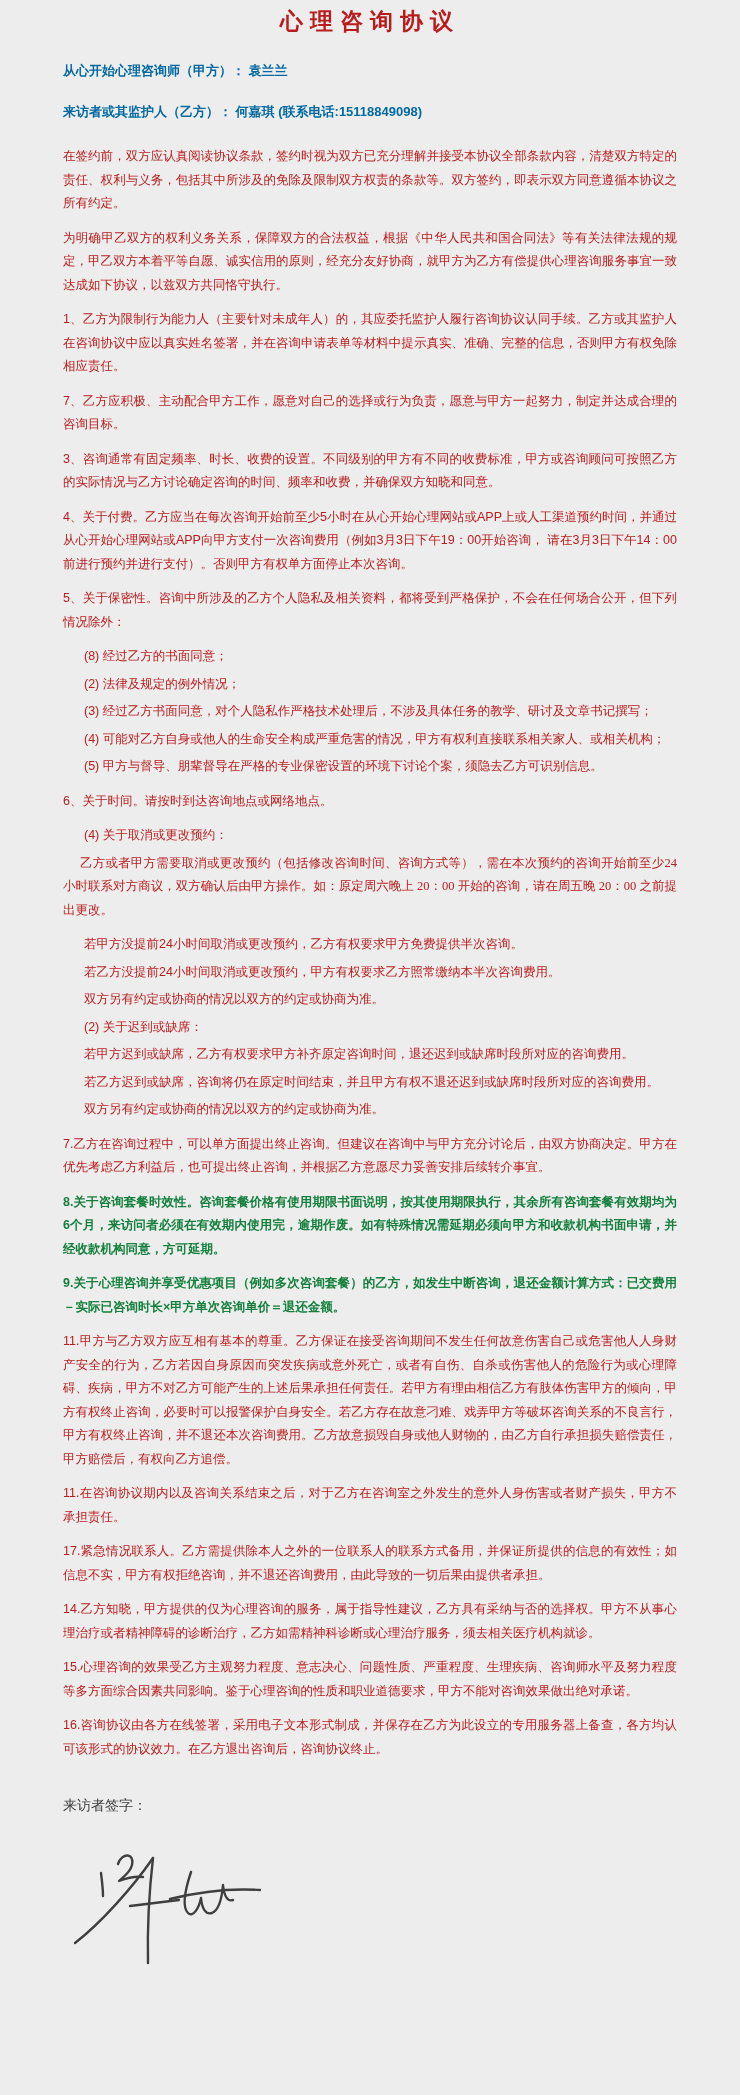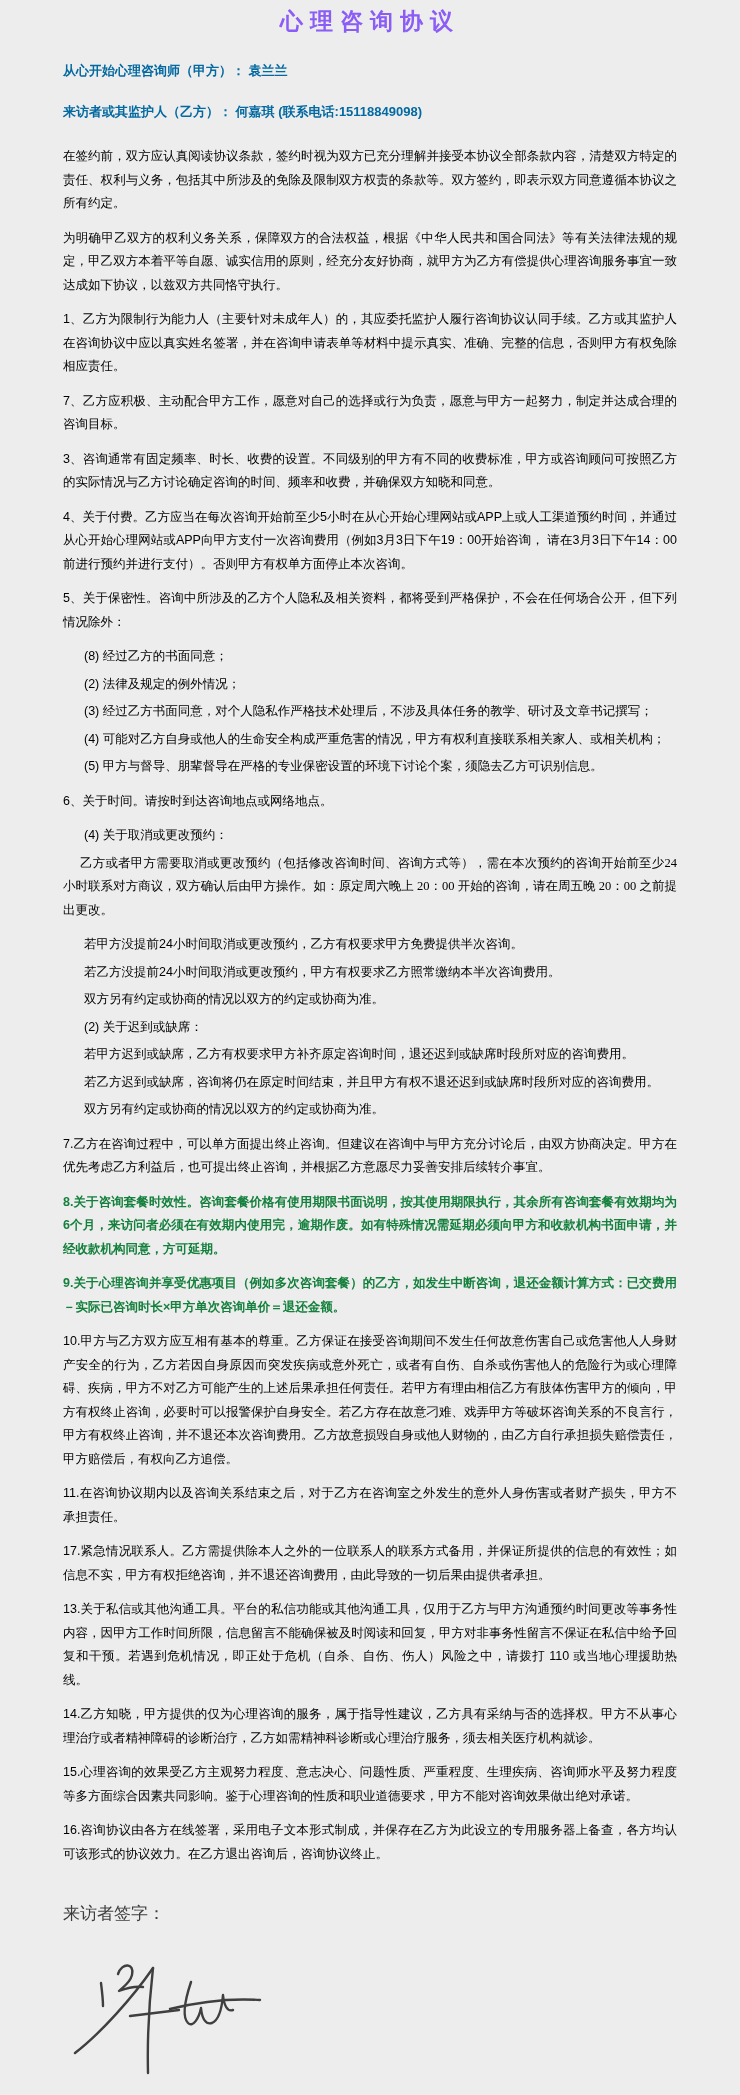--- a/index.html
+++ b/index.html
@@ -15,51 +15,51 @@
     height: 2095px;
     overflow: hidden;
     box-sizing: border-box;
     padding: 6px 63px 0 63px;
   }
   .doc-title {
     text-align: center;
     font-size: 23px;
     font-weight: bold;
     letter-spacing: 7px;
-    color: #8b5cf6;
+    color: #b91c1c;
     margin: 0 0 22px 0;
   }
   .party-line {
     font-size: 13px;
     font-weight: bold;
     color: #0369a1;
     margin: 0 0 18px 0;
     line-height: 23px;
   }
   .clauses { margin-top: 22px; }
   .para {
     font-size: 12.5px;
     line-height: 23.5px;
     margin: 11px 0;
     text-align: justify;
-    color: #000000;
+    color: #b91c1c;
   }
   .para.indent1 {
     margin-left: 21px;
     margin-top: 4px;
     margin-bottom: 4px;
   }
   .para.hang {
     text-indent: 17px;
     margin-top: 4px;
     font-family: Liberation Serif, serif;
   }
   .para.bold { font-weight: bold; color: #15803d; }
   .signature-label {
-    font-size: 17px;
+    font-size: 14px;
     margin-top: 36px;
     color: #3c3c3c;
   }
   .signature-wrap {
     margin-top: 28px;
     margin-left: 10px;
     width: 195px;
     height: 125px;
   }
 </style>
@@ -92,24 +92,23 @@
       <p class="para indent1">若甲方没提前24小时间取消或更改预约，乙方有权要求甲方免费提供半次咨询。</p>
       <p class="para indent1">若乙方没提前24小时间取消或更改预约，甲方有权要求乙方照常缴纳本半次咨询费用。</p>
       <p class="para indent1">双方另有约定或协商的情况以双方的约定或协商为准。</p>
       <p class="para indent1">(2) 关于迟到或缺席：</p>
       <p class="para indent1">若甲方迟到或缺席，乙方有权要求甲方补齐原定咨询时间，退还迟到或缺席时段所对应的咨询费用。</p>
       <p class="para indent1">若乙方迟到或缺席，咨询将仍在原定时间结束，并且甲方有权不退还迟到或缺席时段所对应的咨询费用。</p>
       <p class="para indent1">双方另有约定或协商的情况以双方的约定或协商为准。</p>
       <p class="para">7.乙方在咨询过程中，可以单方面提出终止咨询。但建议在咨询中与甲方充分讨论后，由双方协商决定。甲方在优先考虑乙方利益后，也可提出终止咨询，并根据乙方意愿尽力妥善安排后续转介事宜。</p>
       <p class="para bold">8.关于咨询套餐时效性。咨询套餐价格有使用期限书面说明，按其使用期限执行，其余所有咨询套餐有效期均为6个月，来访问者必须在有效期内使用完，逾期作废。如有特殊情况需延期必须向甲方和收款机构书面申请，并经收款机构同意，方可延期。</p>
       <p class="para bold">9.关于心理咨询并享受优惠项目（例如多次咨询套餐）的乙方，如发生中断咨询，退还金额计算方式：已交费用－实际已咨询时长×甲方单次咨询单价＝退还金额。</p>
-      <p class="para">10.甲方与乙方双方应互相有基本的尊重。乙方保证在接受咨询期间不发生任何故意伤害自己或危害他人人身财产安全的行为，乙方若因自身原因而突发疾病或意外死亡，或者有自伤、自杀或伤害他人的危险行为或心理障碍、疾病，甲方不对乙方可能产生的上述后果承担任何责任。若甲方有理由相信乙方有肢体伤害甲方的倾向，甲方有权终止咨询，必要时可以报警保护自身安全。若乙方存在故意刁难、戏弄甲方等破坏咨询关系的不良言行，甲方有权终止咨询，并不退还本次咨询费用。乙方故意损毁自身或他人财物的，由乙方自行承担损失赔偿责任，甲方赔偿后，有权向乙方追偿。</p>
+      <p class="para">11.甲方与乙方双方应互相有基本的尊重。乙方保证在接受咨询期间不发生任何故意伤害自己或危害他人人身财产安全的行为，乙方若因自身原因而突发疾病或意外死亡，或者有自伤、自杀或伤害他人的危险行为或心理障碍、疾病，甲方不对乙方可能产生的上述后果承担任何责任。若甲方有理由相信乙方有肢体伤害甲方的倾向，甲方有权终止咨询，必要时可以报警保护自身安全。若乙方存在故意刁难、戏弄甲方等破坏咨询关系的不良言行，甲方有权终止咨询，并不退还本次咨询费用。乙方故意损毁自身或他人财物的，由乙方自行承担损失赔偿责任，甲方赔偿后，有权向乙方追偿。</p>
       <p class="para">11.在咨询协议期内以及咨询关系结束之后，对于乙方在咨询室之外发生的意外人身伤害或者财产损失，甲方不承担责任。</p>
       <p class="para">17.紧急情况联系人。乙方需提供除本人之外的一位联系人的联系方式备用，并保证所提供的信息的有效性；如信息不实，甲方有权拒绝咨询，并不退还咨询费用，由此导致的一切后果由提供者承担。</p>
-      <p class="para">13.关于私信或其他沟通工具。平台的私信功能或其他沟通工具，仅用于乙方与甲方沟通预约时间更改等事务性内容，因甲方工作时间所限，信息留言不能确保被及时阅读和回复，甲方对非事务性留言不保证在私信中给予回复和干预。若遇到危机情况，即正处于危机（自杀、自伤、伤人）风险之中，请拨打 110 或当地心理援助热线。</p>
       <p class="para">14.乙方知晓，甲方提供的仅为心理咨询的服务，属于指导性建议，乙方具有采纳与否的选择权。甲方不从事心理治疗或者精神障碍的诊断治疗，乙方如需精神科诊断或心理治疗服务，须去相关医疗机构就诊。</p>
       <p class="para">15.心理咨询的效果受乙方主观努力程度、意志决心、问题性质、严重程度、生理疾病、咨询师水平及努力程度等多方面综合因素共同影响。鉴于心理咨询的性质和职业道德要求，甲方不能对咨询效果做出绝对承诺。</p>
       <p class="para">16.咨询协议由各方在线签署，采用电子文本形式制成，并保存在乙方为此设立的专用服务器上备查，各方均认可该形式的协议效力。在乙方退出咨询后，咨询协议终止。</p>
     </div>
 
   <p class="signature-label">来访者签字：</p>
 
   <div class="signature-wrap">
     <svg width="195" height="125" viewBox="0 0 195 125" fill="none" stroke="#3f3f3f" stroke-width="2.4" stroke-linecap="round" stroke-linejoin="round">
       <path d="M 2 100 C 28 80 60 44 80 15"></path>

